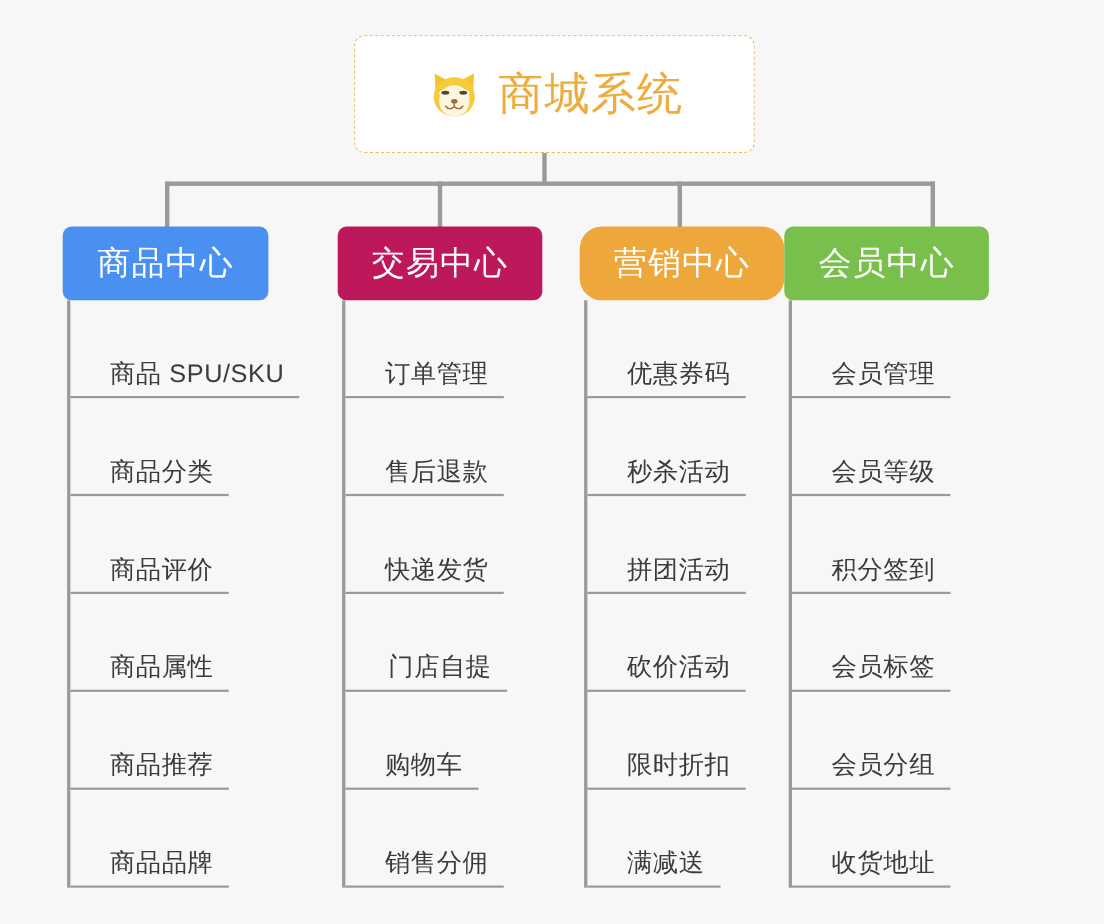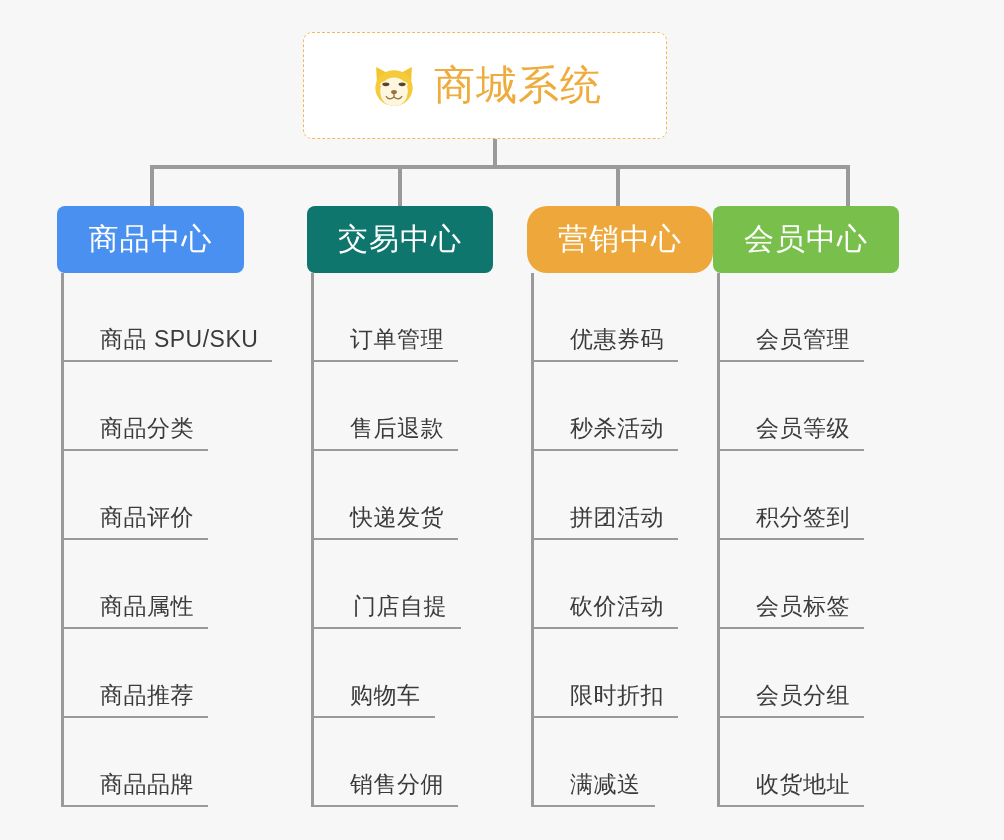--- a/index.html
+++ b/index.html
@@ -17,21 +17,21 @@
 
   #mindmap {
     position: relative;
     width: 1004px;
     height: 840px;
   }
 
   
   .root-node {
     position: absolute;
-    left: 303px;
+    left: 322px;
     top: 32px;
     width: 364px;
     height: 107px;
     background: #ffffff;
     border: 1.6px dashed #f0b95a;
     border-radius: 9px;
     box-sizing: border-box;
     display: flex;
     align-items: center;
     justify-content: center;
@@ -189,21 +189,21 @@
       <div class="leaf">
           <span class="leaf-label" style="border-bottom-color: rgb(154, 154, 154); color: rgb(59, 59, 59);">商品推荐</span>
         </div>
       <div class="leaf">
           <span class="leaf-label" style="border-bottom-color: rgb(154, 154, 154); color: rgb(59, 59, 59);">商品品牌</span>
         </div>
     </div>
   </div>
 
   <div class="column col1">
-    <div class="cat-box" style="background: #0f766e;">
+    <div class="cat-box" style="background: #be185d;">
       <span>交易中心</span>
     </div>
     <div class="leaf-list" style="border-left-color: rgb(154, 154, 154);">
       <div class="leaf">
           <span class="leaf-label" style="border-bottom-color: rgb(154, 154, 154); color: rgb(59, 59, 59);">订单管理</span>
         </div>
       <div class="leaf">
           <span class="leaf-label" style="border-bottom-color: rgb(154, 154, 154); color: rgb(59, 59, 59);">售后退款</span>
         </div>
       <div class="leaf">

